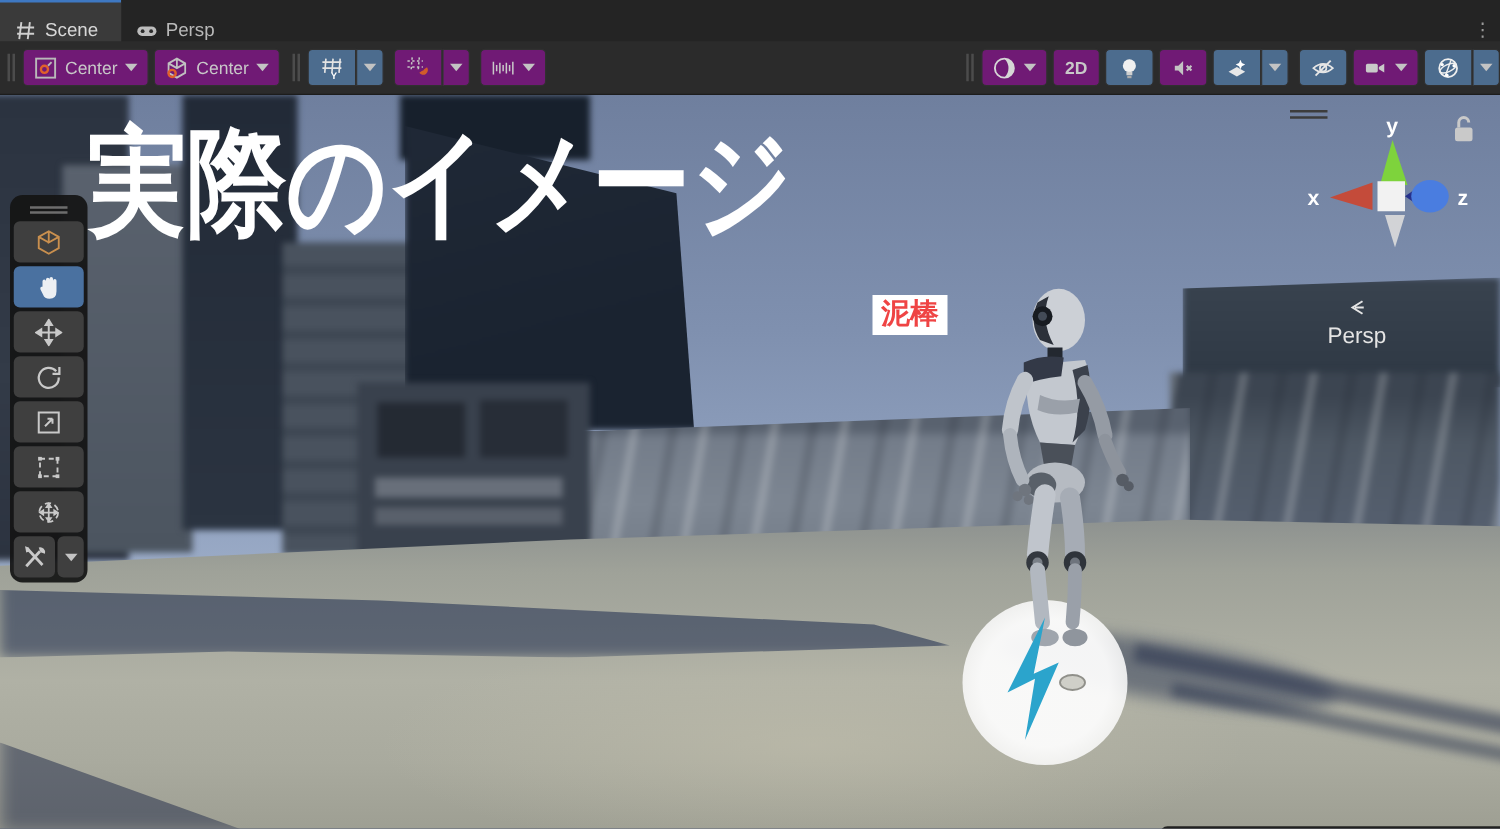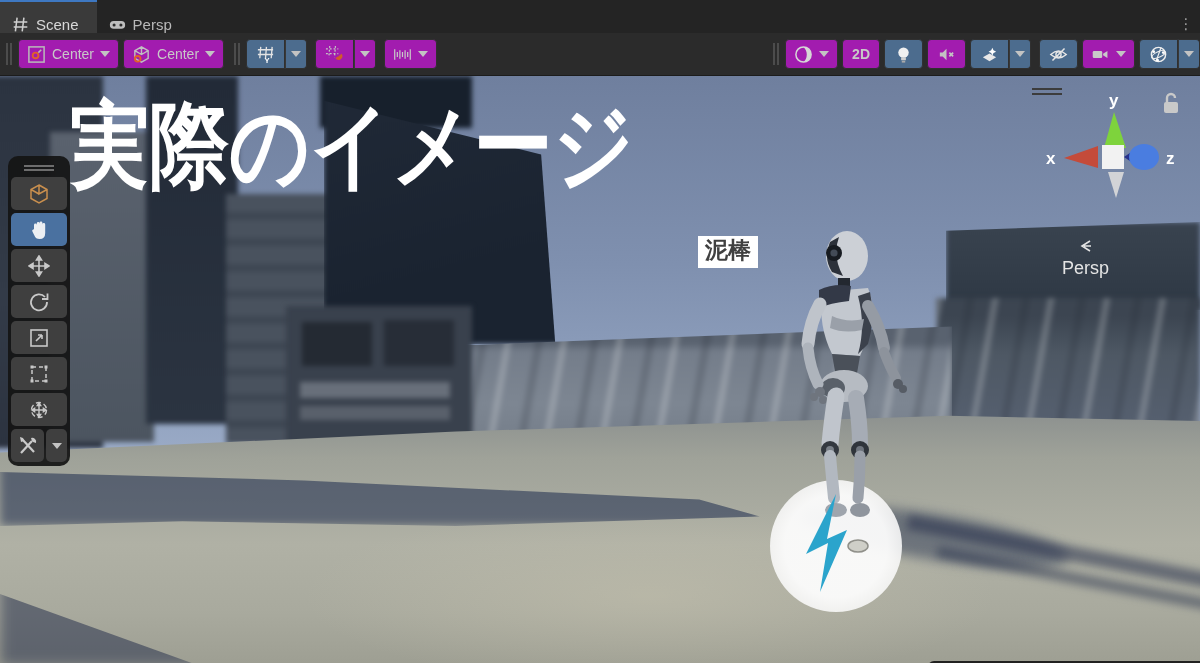--- a/index.html
+++ b/index.html
@@ -14,21 +14,21 @@
     color:#b9b9b9; font-size:15px; cursor:default; }
   .tab.active { background:#3a3a3a; color:#d8d8d8; box-shadow:inset 0 2px 0 #3e78c2; }
   .tab .ticon { width:17px; height:17px; display:inline-block; }
   .tab-menu { margin-left:auto; color:#9a9a9a; font-size:15px; width:28px;
     display:flex; align-items:center; justify-content:center; }
 
   
   .toolbar { position:absolute; left:0; top:33px; width:1200px; height:43px;
     background:#2b2b2b; border-bottom:1px solid #1c1c1c; display:flex; align-items:center; }
   .tb-handle { width:6px; height:22px; border-left:2px solid #4c4c4c; border-right:2px solid #4c4c4c; margin:0 6px; }
-  .tb-btn { height:30px; background:#a21caf; border:1px solid #303030; border-radius:4px;
+  .tb-btn { height:30px; background:#701a75; border:1px solid #303030; border-radius:4px;
     color:#c8c8c8; font-size:14px; display:flex; align-items:center; gap:6px;
     padding:0 8px; margin-right:4px; }
   .tb-btn.on { background:#4c6c8e; }
   .tb-btn.icon-only { padding:0 9px; }
   .tb-caret { width:0; height:0; border-left:5px solid transparent; border-right:5px solid transparent;
     border-top:6px solid #c3c3c3; display:inline-block; }
   .tb-dd { width:22px; justify-content:center; padding:0; }
   .pair { display:flex; margin-right:8px; }
   .pair .tb-btn { margin-right:0; }
   .pair .tb-btn:first-child { border-radius:4px 0 0 4px; }
@@ -82,21 +82,21 @@
     background:rgba(42,54,82,.5); filter:blur(6px); transform:rotate(9deg); }
   .shadow-streak1 { left:905px; top:468px; width:310px; height:15px;
     background:rgba(40,50,76,.55); filter:blur(4px); transform:rotate(11deg); }
   .shadow-streak2 { left:935px; top:498px; width:290px; height:11px;
     background:rgba(40,50,76,.5); filter:blur(4px); transform:rotate(11deg); }
 
   
   .overlay-title { left:70px; top:8px; color:#fff; font-size:82px; font-weight:bold;
     letter-spacing:0px; transform:scaleX(.97) scaleY(1.15); transform-origin:left top; white-space:nowrap; }
   
-  .char-label { left:698px; top:160px; background:#fff; color:#404040; font-size:23px;
+  .char-label { left:698px; top:160px; background:#fff; color:#ef4444; font-size:23px;
     font-weight:bold; padding:1px 7px 3px; line-height:1.2; }
 
   
   .waypoint { left:770px; top:404px; width:132px; height:132px; border-radius:50%;
     background:radial-gradient(circle, rgba(252,252,252,.95) 55%, rgba(248,248,248,.85) 78%, rgba(255,255,255,.2) 100%); }
   .way-arrow { left:770px; top:404px; width:132px; height:132px; }
 
   .robot { left:772px; top:150px; width:150px; height:300px; filter:blur(.4px); }
 
   

